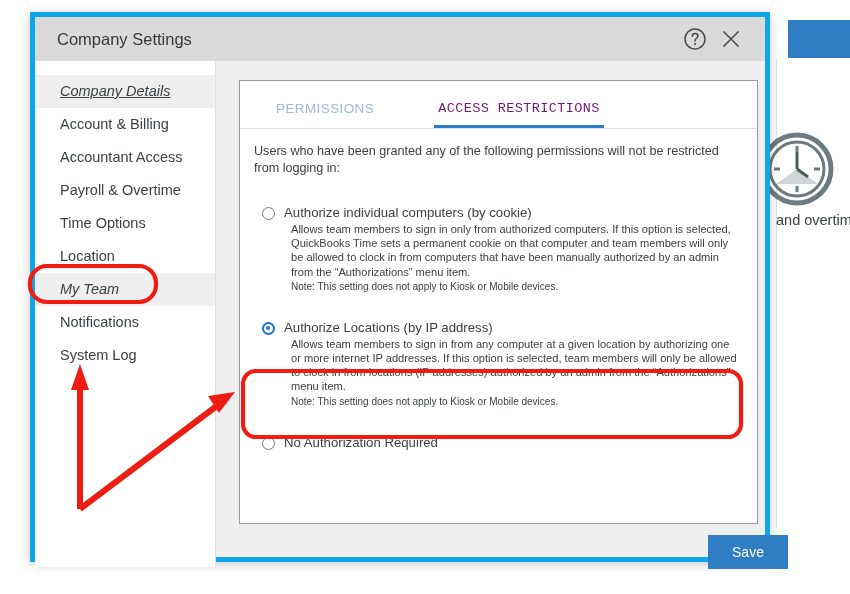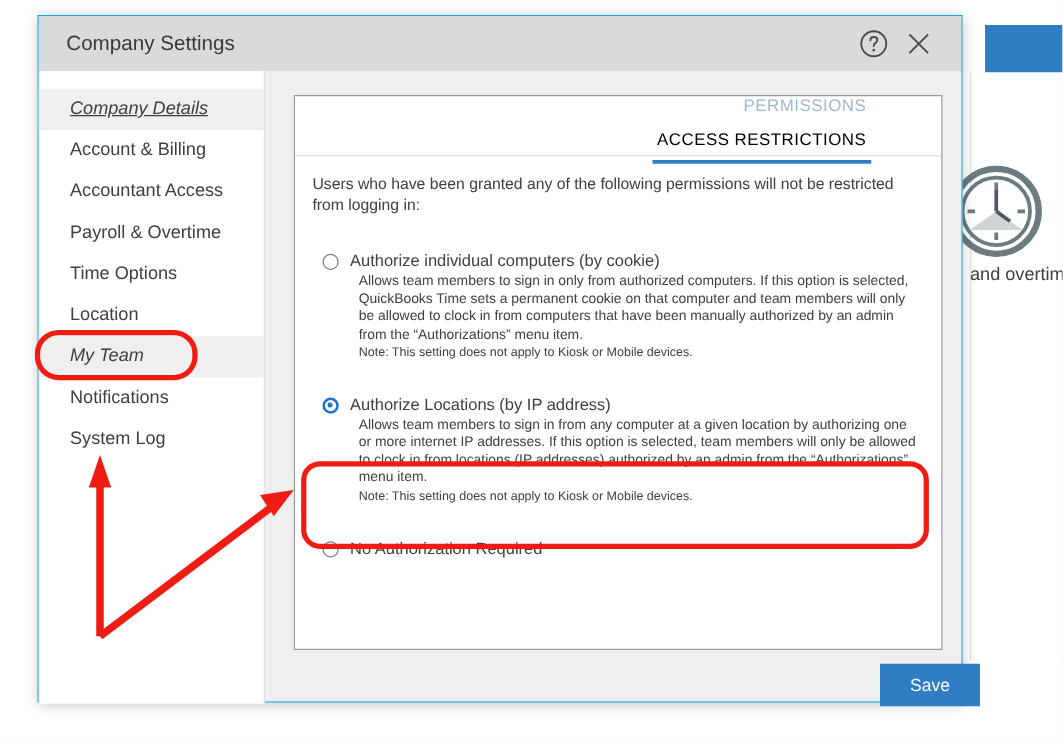--- a/index.html
+++ b/index.html
@@ -58,21 +58,21 @@
 
   
   #dialog {
     position: absolute;
     left: 30px;
     top: 12px;
     width: 740px;
     height: 550px;
     background: #efefef;
     box-shadow: 0 2px 10px rgba(0,0,0,0.22);
-    border: 1px solid #0ea5e9;
+    border: 5px solid #0ea5e9;
     box-sizing: border-box;
   }
   #dialog-titlebar {
     position: absolute;
     left: 0; top: 0;
     width: 100%;
     height: 44px;
     background: #dadada;
     box-sizing: border-box;
   }
@@ -136,34 +136,34 @@
     border: 1px solid #9a9a9a;
     box-sizing: border-box;
   }
   #tabs {
     height: 48px;
     border-bottom: 1px solid #e0e0e0;
     display: flex;
     align-items: flex-end;
     padding-left: 32px;
     box-sizing: border-box;
-    flex-direction: column;
   }
   .tab {
     font-size: 13.5px;
     letter-spacing: 0.4px;
     padding: 0 4px 9px 4px;
     margin-right: 56px;
     color: #9db9d6;
     cursor: pointer;
     border-bottom: 3px solid transparent;
   }
   .tab.active {
-    color: #000000;
+    color: #701a75;
     border-bottom-color: #2f7ec4;
+    font-family: Liberation Mono, monospace;
   }
   #card-body {
     padding: 14px 16px 0 14px;
   }
   #intro {
     font-size: 12.6px;
     line-height: 17px;
     color: #3c4043;
   }
   #perm-list {

